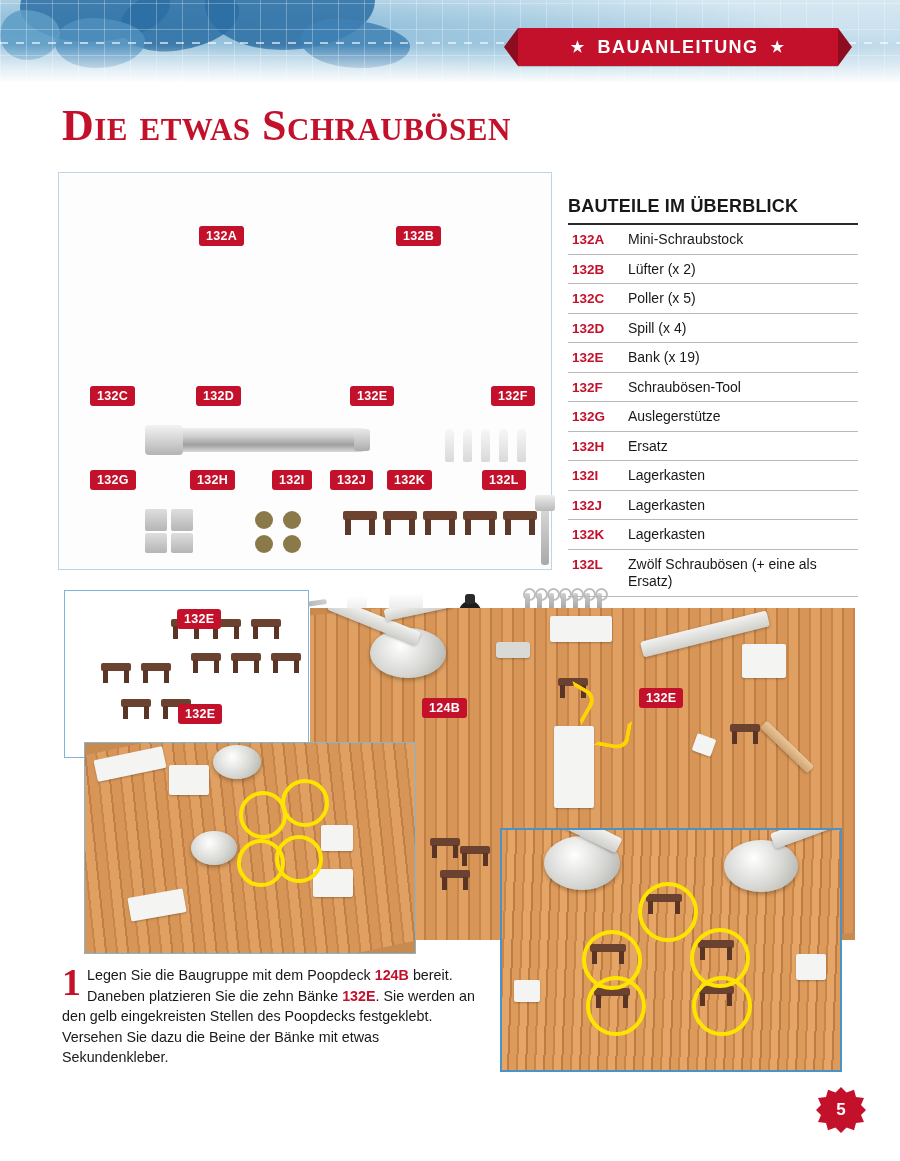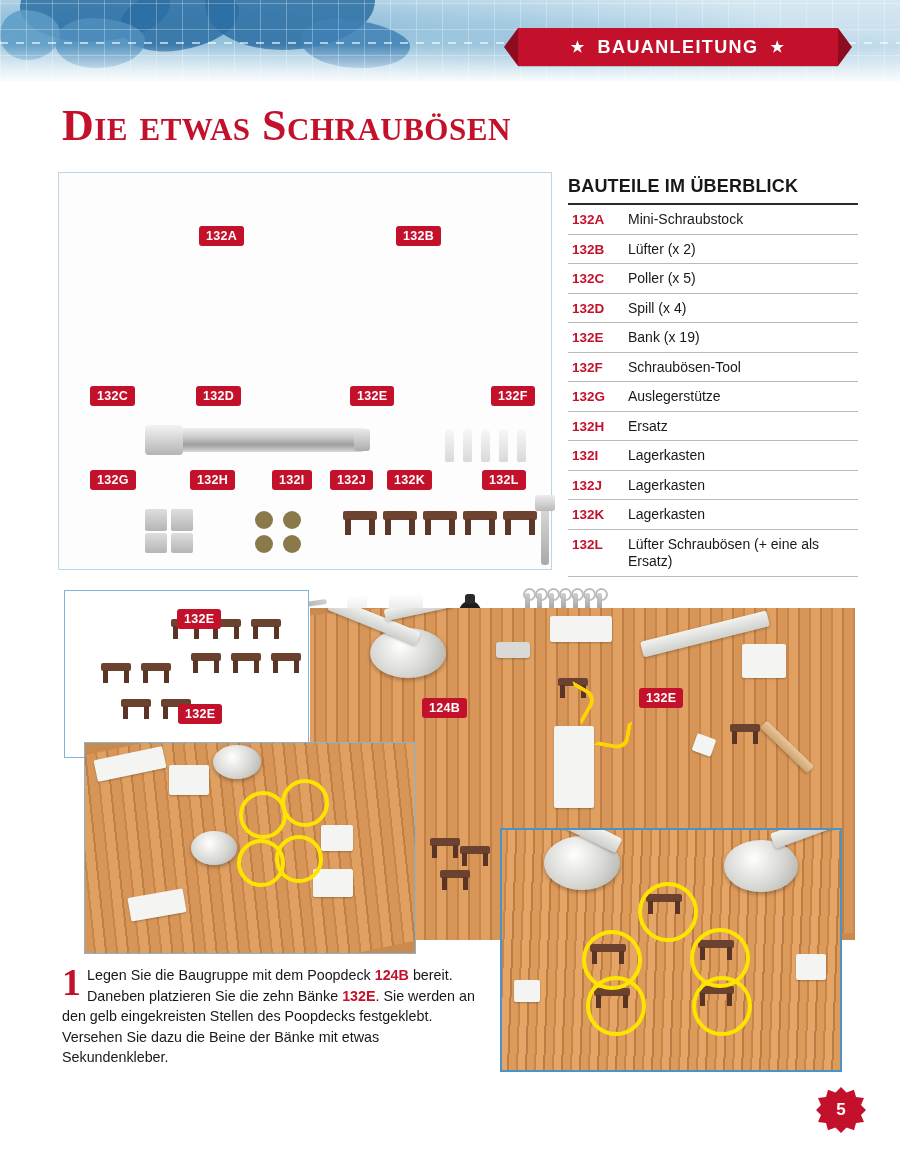--- a/index.html
+++ b/index.html
@@ -206,21 +206,21 @@
     border-radius:2px;
   }
   .eyebolt:before{
     content:""; position:absolute; left:-2px; top:-5px; width:9px; height:9px;
     border:2px solid #bdbdbd; border-radius:50%;
   }
 
   
   .parts-list {
     position:absolute;
-    left:568px; top:176px;
+    left:568px; top:196px;
     width:290px;
   }
   .parts-list h2 {
     margin:0 0 6px 0;
     font-size:18px;
     letter-spacing:.2px;
     color:#17181a;
     font-weight:bold;
   }
   .parts-list .rule-top {
@@ -531,21 +531,21 @@
   <div class="part-row">
     <span class="code">132J</span>
     <span class="desc">Lagerkasten</span>
   </div>
   <div class="part-row">
     <span class="code">132K</span>
     <span class="desc">Lagerkasten</span>
   </div>
   <div class="part-row">
     <span class="code">132L</span>
-    <span class="desc">Lüfter Schraubösen (+ eine als Ersatz)</span>
+    <span class="desc">Zwölf Schraubösen (+ eine als Ersatz)</span>
   </div>
 </div>
 
 <div class="photo-benches">
   <div class="deck-bench" style="left:106px; top:28px;">
       <div class="seat"></div>
       <div class="leg a"></div>
       <div class="leg b"></div>
     </div>
   <div class="deck-bench" style="left:146px; top:28px;">

